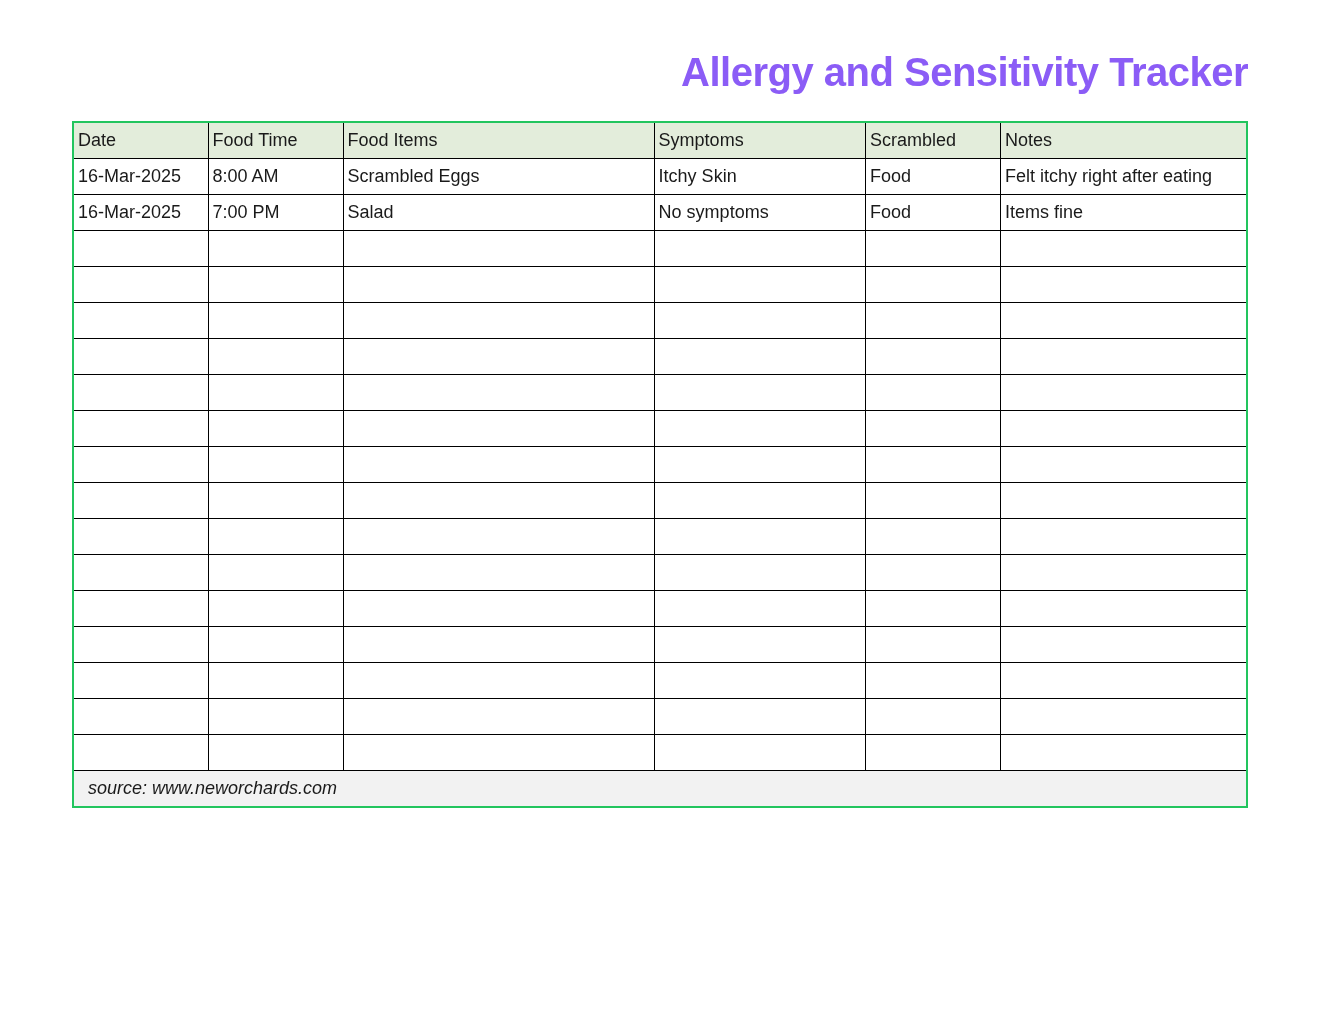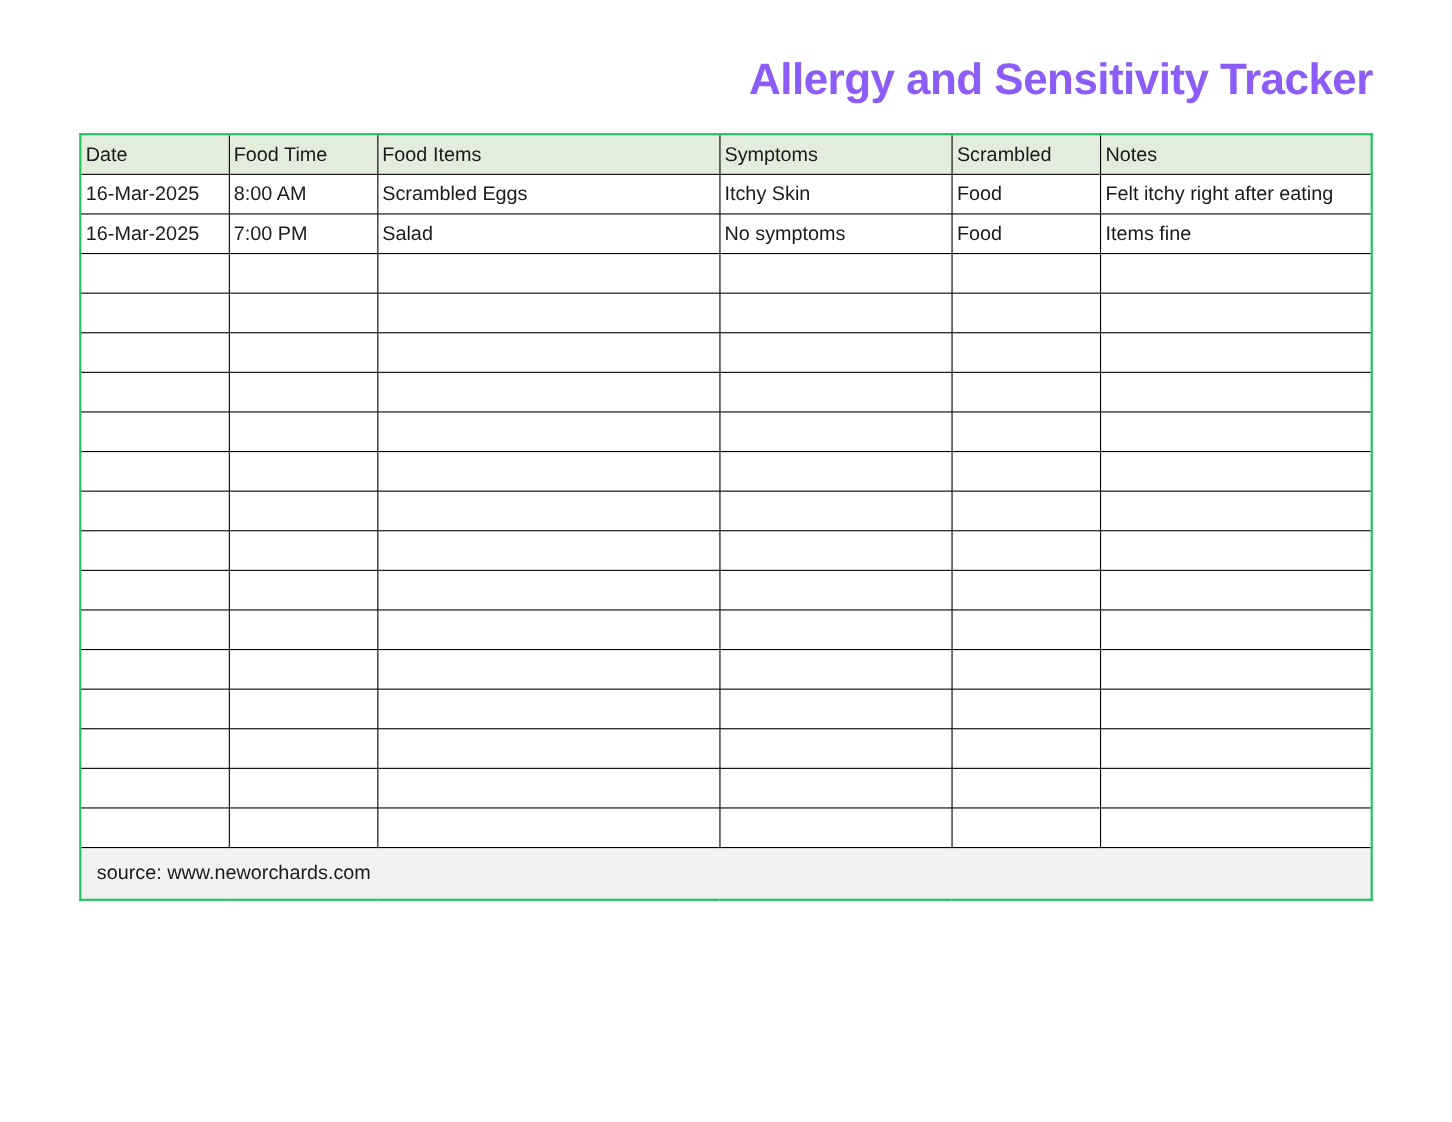--- a/index.html
+++ b/index.html
@@ -40,21 +40,22 @@
     col.c-date  { width: 11.5%; }
     col.c-meal  { width: 11.5%; }
     col.c-food  { width: 26.5%; }
     col.c-symp  { width: 18%;   }
     col.c-sev   { width: 11.5%; }
     col.c-notes { width: 21%;   }
     .footer-row td {
       background: #f2f2f2;
       padding-left: 14px;
       font-size: 18px;
-      height: 48px;
+      height: 37px;
+      font-style: italic;
     }
   </style>
 </head>
 <body>
 
 <h1 class="title">Allergy and Sensitivity Tracker</h1>
 
 <table>
   <colgroup>
     <col class="c-date">

